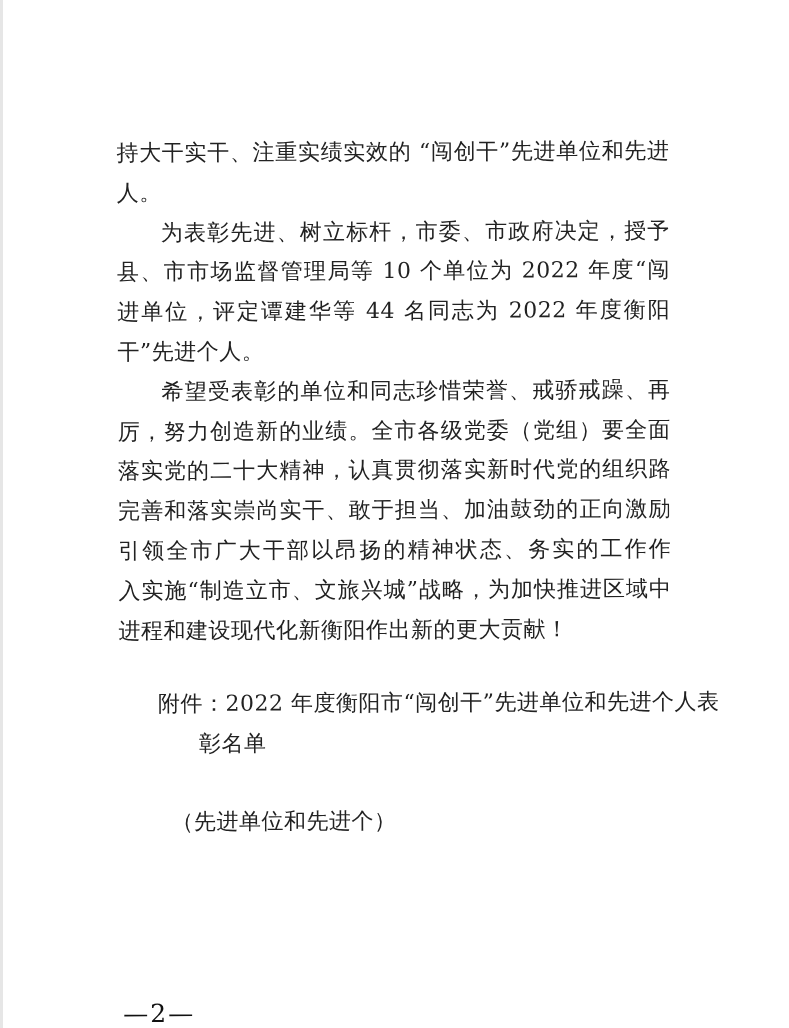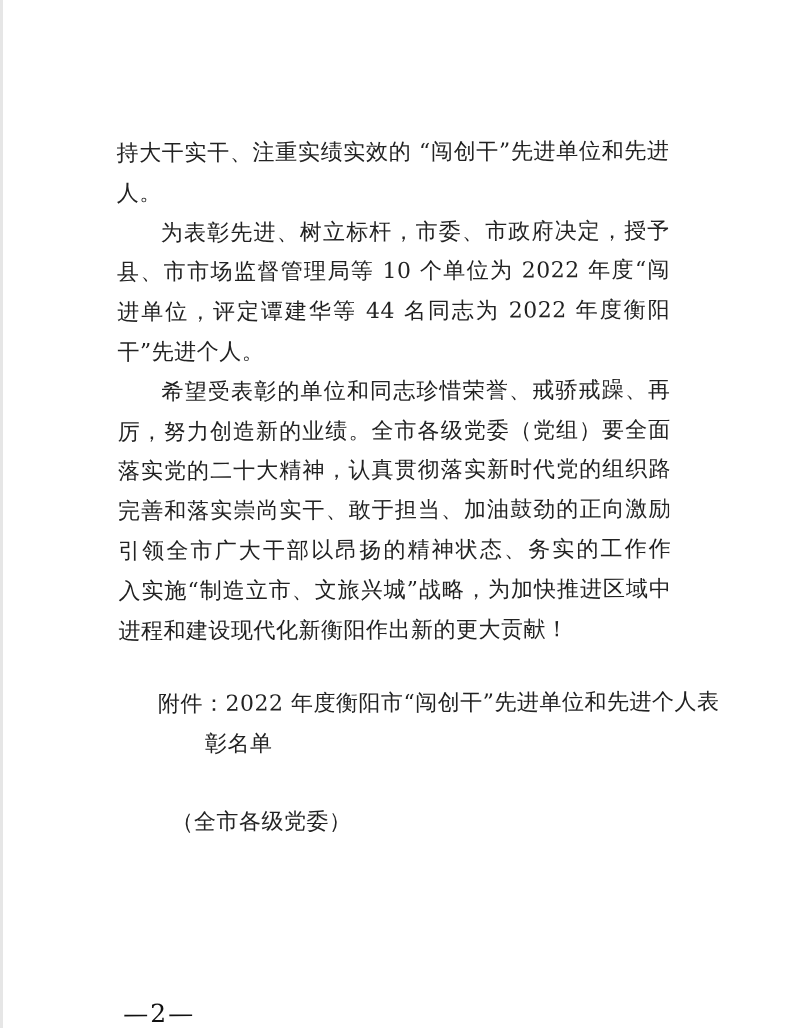--- a/index.html
+++ b/index.html
@@ -53,21 +53,21 @@
   }
   .line.indent { padding-left: 44px; }
   .abs-line {
     position: absolute;
     font-size: 22px;
     line-height: 30px;
     letter-spacing: 0.5px;
     white-space: nowrap;
   }
   .att1 { left: 157px; top: 688px; }
-  .att2 { left: 204px; top: 728px; }
+  .att2 { left: 198px; top: 728px; }
   .note { left: 170px; top: 806px; }
   .pagenum {
     position: absolute;
     left: 121px;
     top: 998px;
     font-size: 25px;
     line-height: 30px;
     letter-spacing: 2px;
     color: #111111;
   }
@@ -88,16 +88,16 @@
         <div class="line indent just">希望受表彰的单位和同志珍惜荣誉、戒骄戒躁、再接再</div>
         <div class="line just">厉，努力创造新的业绩。全市各级党委（党组）要全面贯彻</div>
         <div class="line just">落实党的二十大精神，认真贯彻落实新时代党的组织路线，</div>
         <div class="line just">完善和落实崇尚实干、敢于担当、加油鼓劲的正向激励体系，</div>
         <div class="line just">引领全市广大干部以昂扬的精神状态、务实的工作作风，深</div>
         <div class="line just">入实施“制造立市、文旅兴城”战略，为加快推进区域中心化</div>
         <div class="line">进程和建设现代化新衡阳作出新的更大贡献！</div>
       </div>
     <div class="abs-line att1">附件：2022 年度衡阳市“闯创干”先进单位和先进个人表</div>
     <div class="abs-line att2">彰名单</div>
-    <div class="abs-line note">（全市各级党委）</div>
+    <div class="abs-line note">（先进单位和先进个）</div>
     <div class="pagenum">—2—</div>
   </div>
 </div>
 
 </body></html>

